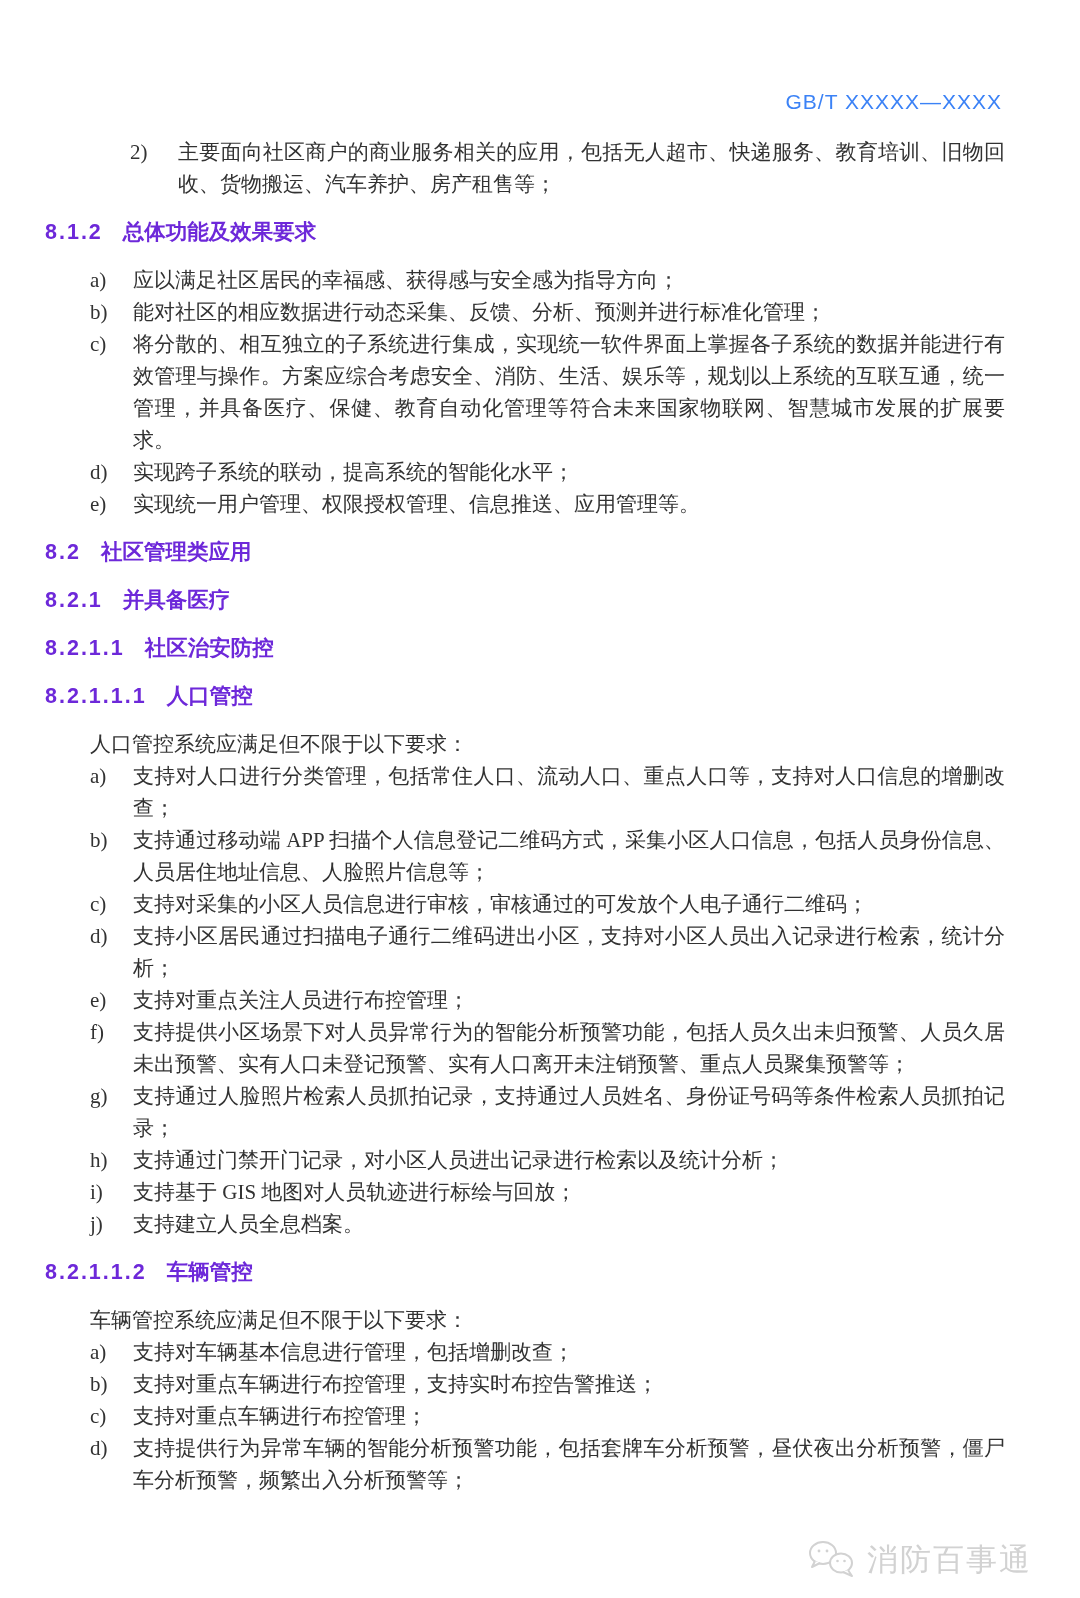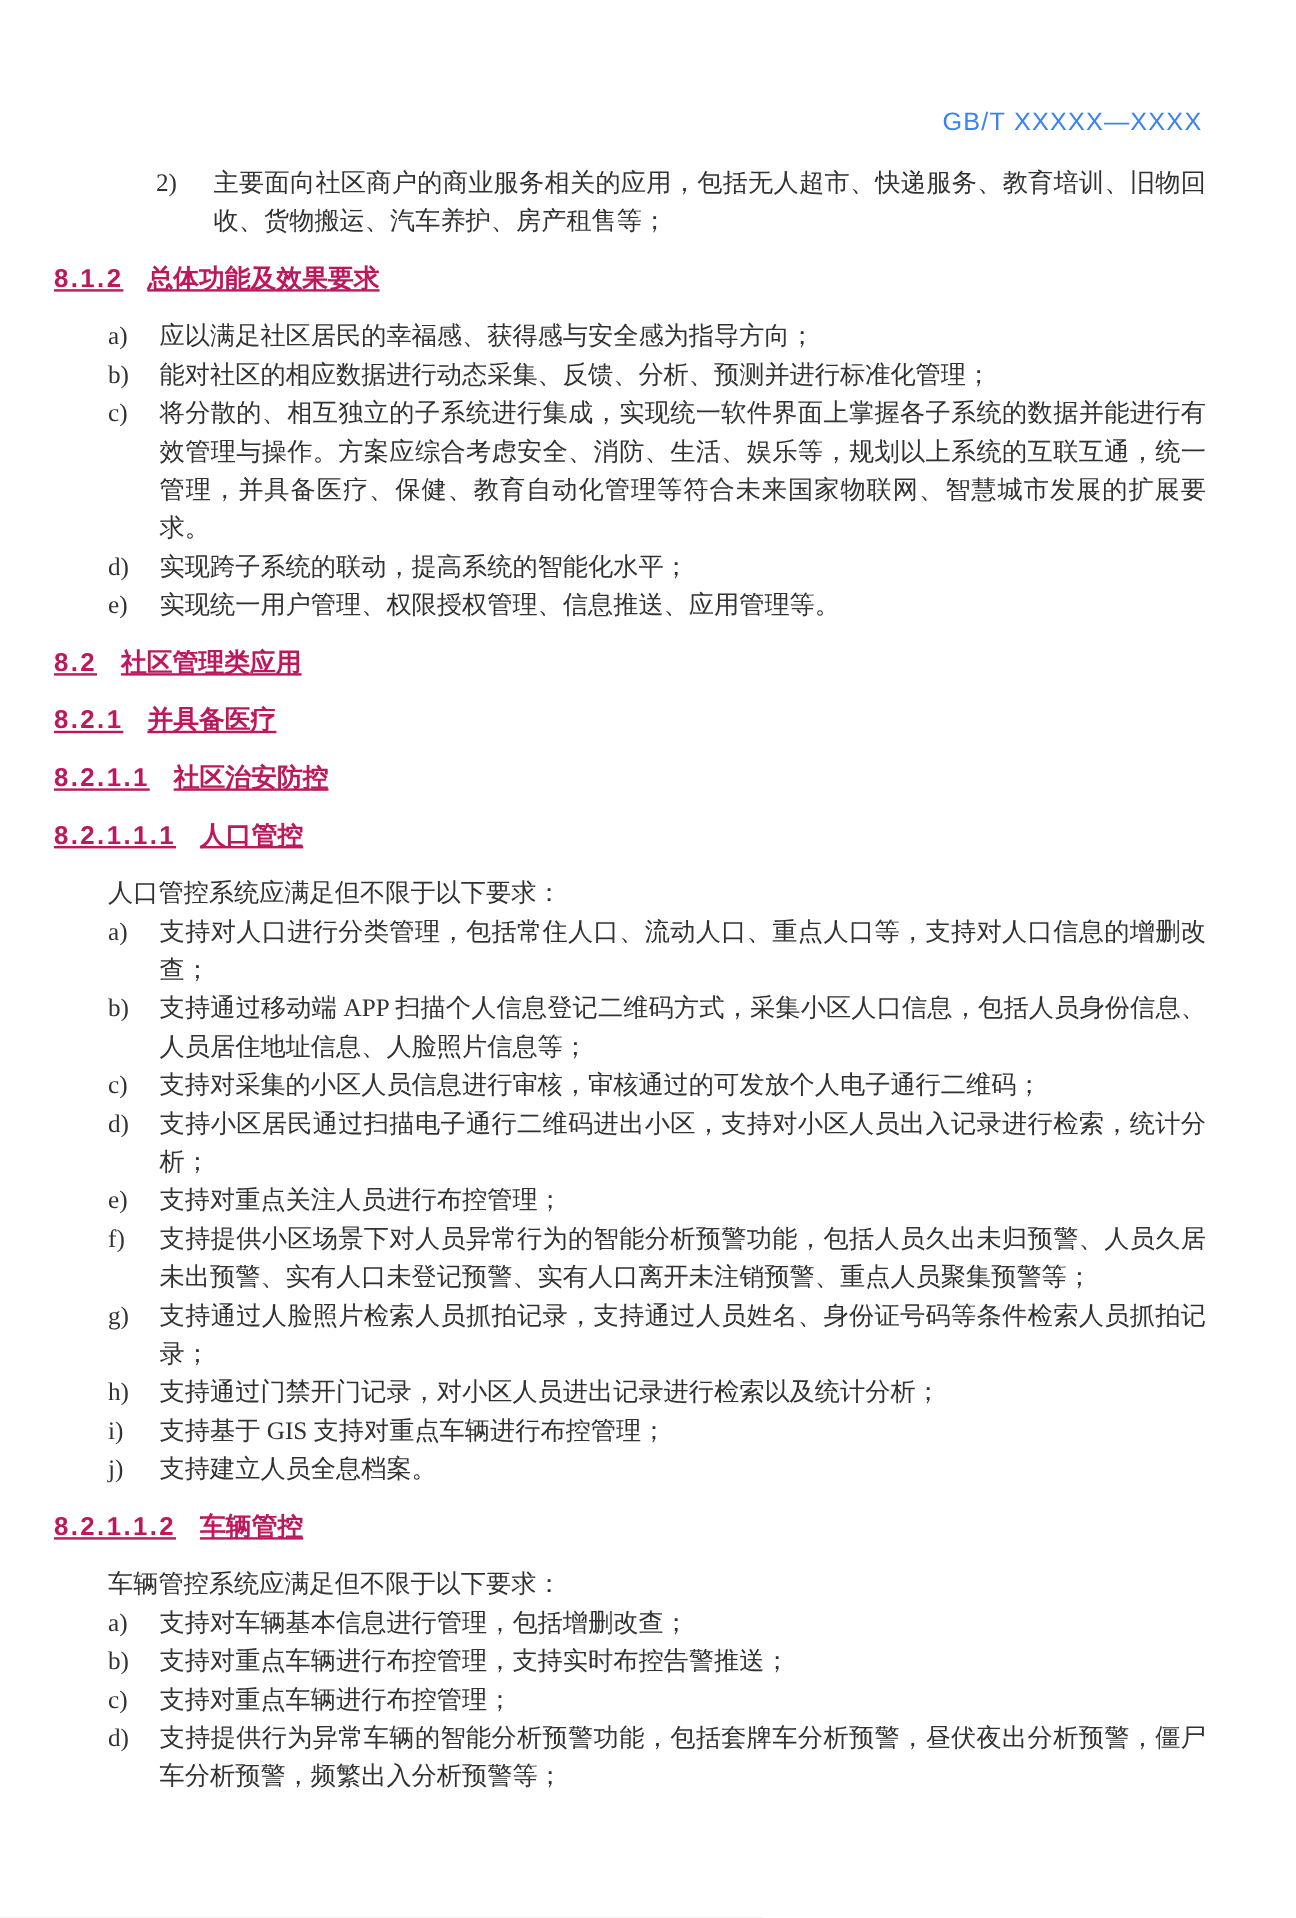--- a/index.html
+++ b/index.html
@@ -28,23 +28,22 @@
     left: 45px;
     right: 75px;
     font-size: 21px;
     line-height: 32px;
   }
   .h {
     font-family: "Liberation Sans", "DejaVu Sans", sans-serif;
     font-weight: bold;
     font-size: 21.5px;
     margin: 16px 0;
-    color: #be185d;
+    color: #6d28d9;
     white-space: nowrap;
-    text-decoration: underline;
   }
   .h .num { margin-right: 20px; letter-spacing: 2px; }
   .para { margin-left: 45px; }
   .li { display: flex; margin-left: 45px; }
   .li .marker { flex: 0 0 43px; }
   .li .text { flex: 1; text-align: justify; }
   .li.outer { margin-left: 85px; }
   .li.outer .marker { flex: 0 0 48px; }
   .watermark {
     position: absolute;
@@ -143,21 +142,21 @@
     <div class="li">
       <span class="marker">g)</span>
       <div class="text">支持通过人脸照片检索人员抓拍记录，支持通过人员姓名、身份证号码等条件检索人员抓拍记录；</div>
     </div>
     <div class="li">
       <span class="marker">h)</span>
       <div class="text">支持通过门禁开门记录，对小区人员进出记录进行检索以及统计分析；</div>
     </div>
     <div class="li">
       <span class="marker">i)</span>
-      <div class="text">支持基于 GIS 支持对重点车辆进行布控管理；</div>
+      <div class="text">支持基于 GIS 地图对人员轨迹进行标绘与回放；</div>
     </div>
     <div class="li">
       <span class="marker">j)</span>
       <div class="text">支持建立人员全息档案。</div>
     </div>
 
     <div class="h">
       <span class="num">8.2.1.1.2</span><span>车辆管控</span>
     </div>
 
@@ -175,14 +174,27 @@
       <span class="marker">c)</span>
       <div class="text">支持对重点车辆进行布控管理；</div>
     </div>
     <div class="li">
       <span class="marker">d)</span>
       <div class="text">支持提供行为异常车辆的智能分析预警功能，包括套牌车分析预警，昼伏夜出分析预警，僵尸车分析预警，频繁出入分析预警等；</div>
     </div>
 
   </div>
 
+  <div class="watermark">
+    <svg class="wm-icon" viewBox="0 0 52 44" fill="none" xmlns="http://www.w3.org/2000/svg">
+      <ellipse cx="16" cy="15" rx="13" ry="11" stroke="#d2d2d2" stroke-width="2" fill="#ffffff"></ellipse>
+      <path d="M8 23 L5 29 L13 25" stroke="#d2d2d2" stroke-width="2" fill="#ffffff" stroke-linejoin="round"></path>
+      <circle cx="12" cy="13" r="1.4" fill="#d2d2d2"></circle>
+      <circle cx="20" cy="13" r="1.4" fill="#d2d2d2"></circle>
+      <ellipse cx="34" cy="25" rx="11" ry="9.5" stroke="#d2d2d2" stroke-width="2" fill="#ffffff"></ellipse>
+      <path d="M41 32 L45 38 L36 34" stroke="#d2d2d2" stroke-width="2" fill="#ffffff" stroke-linejoin="round"></path>
+      <circle cx="30.5" cy="23" r="1.3" fill="#d2d2d2"></circle>
+      <circle cx="37.5" cy="23" r="1.3" fill="#d2d2d2"></circle>
+    </svg>
+    <span>消防百事通</span>
+  </div>
 
 </div>
 
 </body></html>

